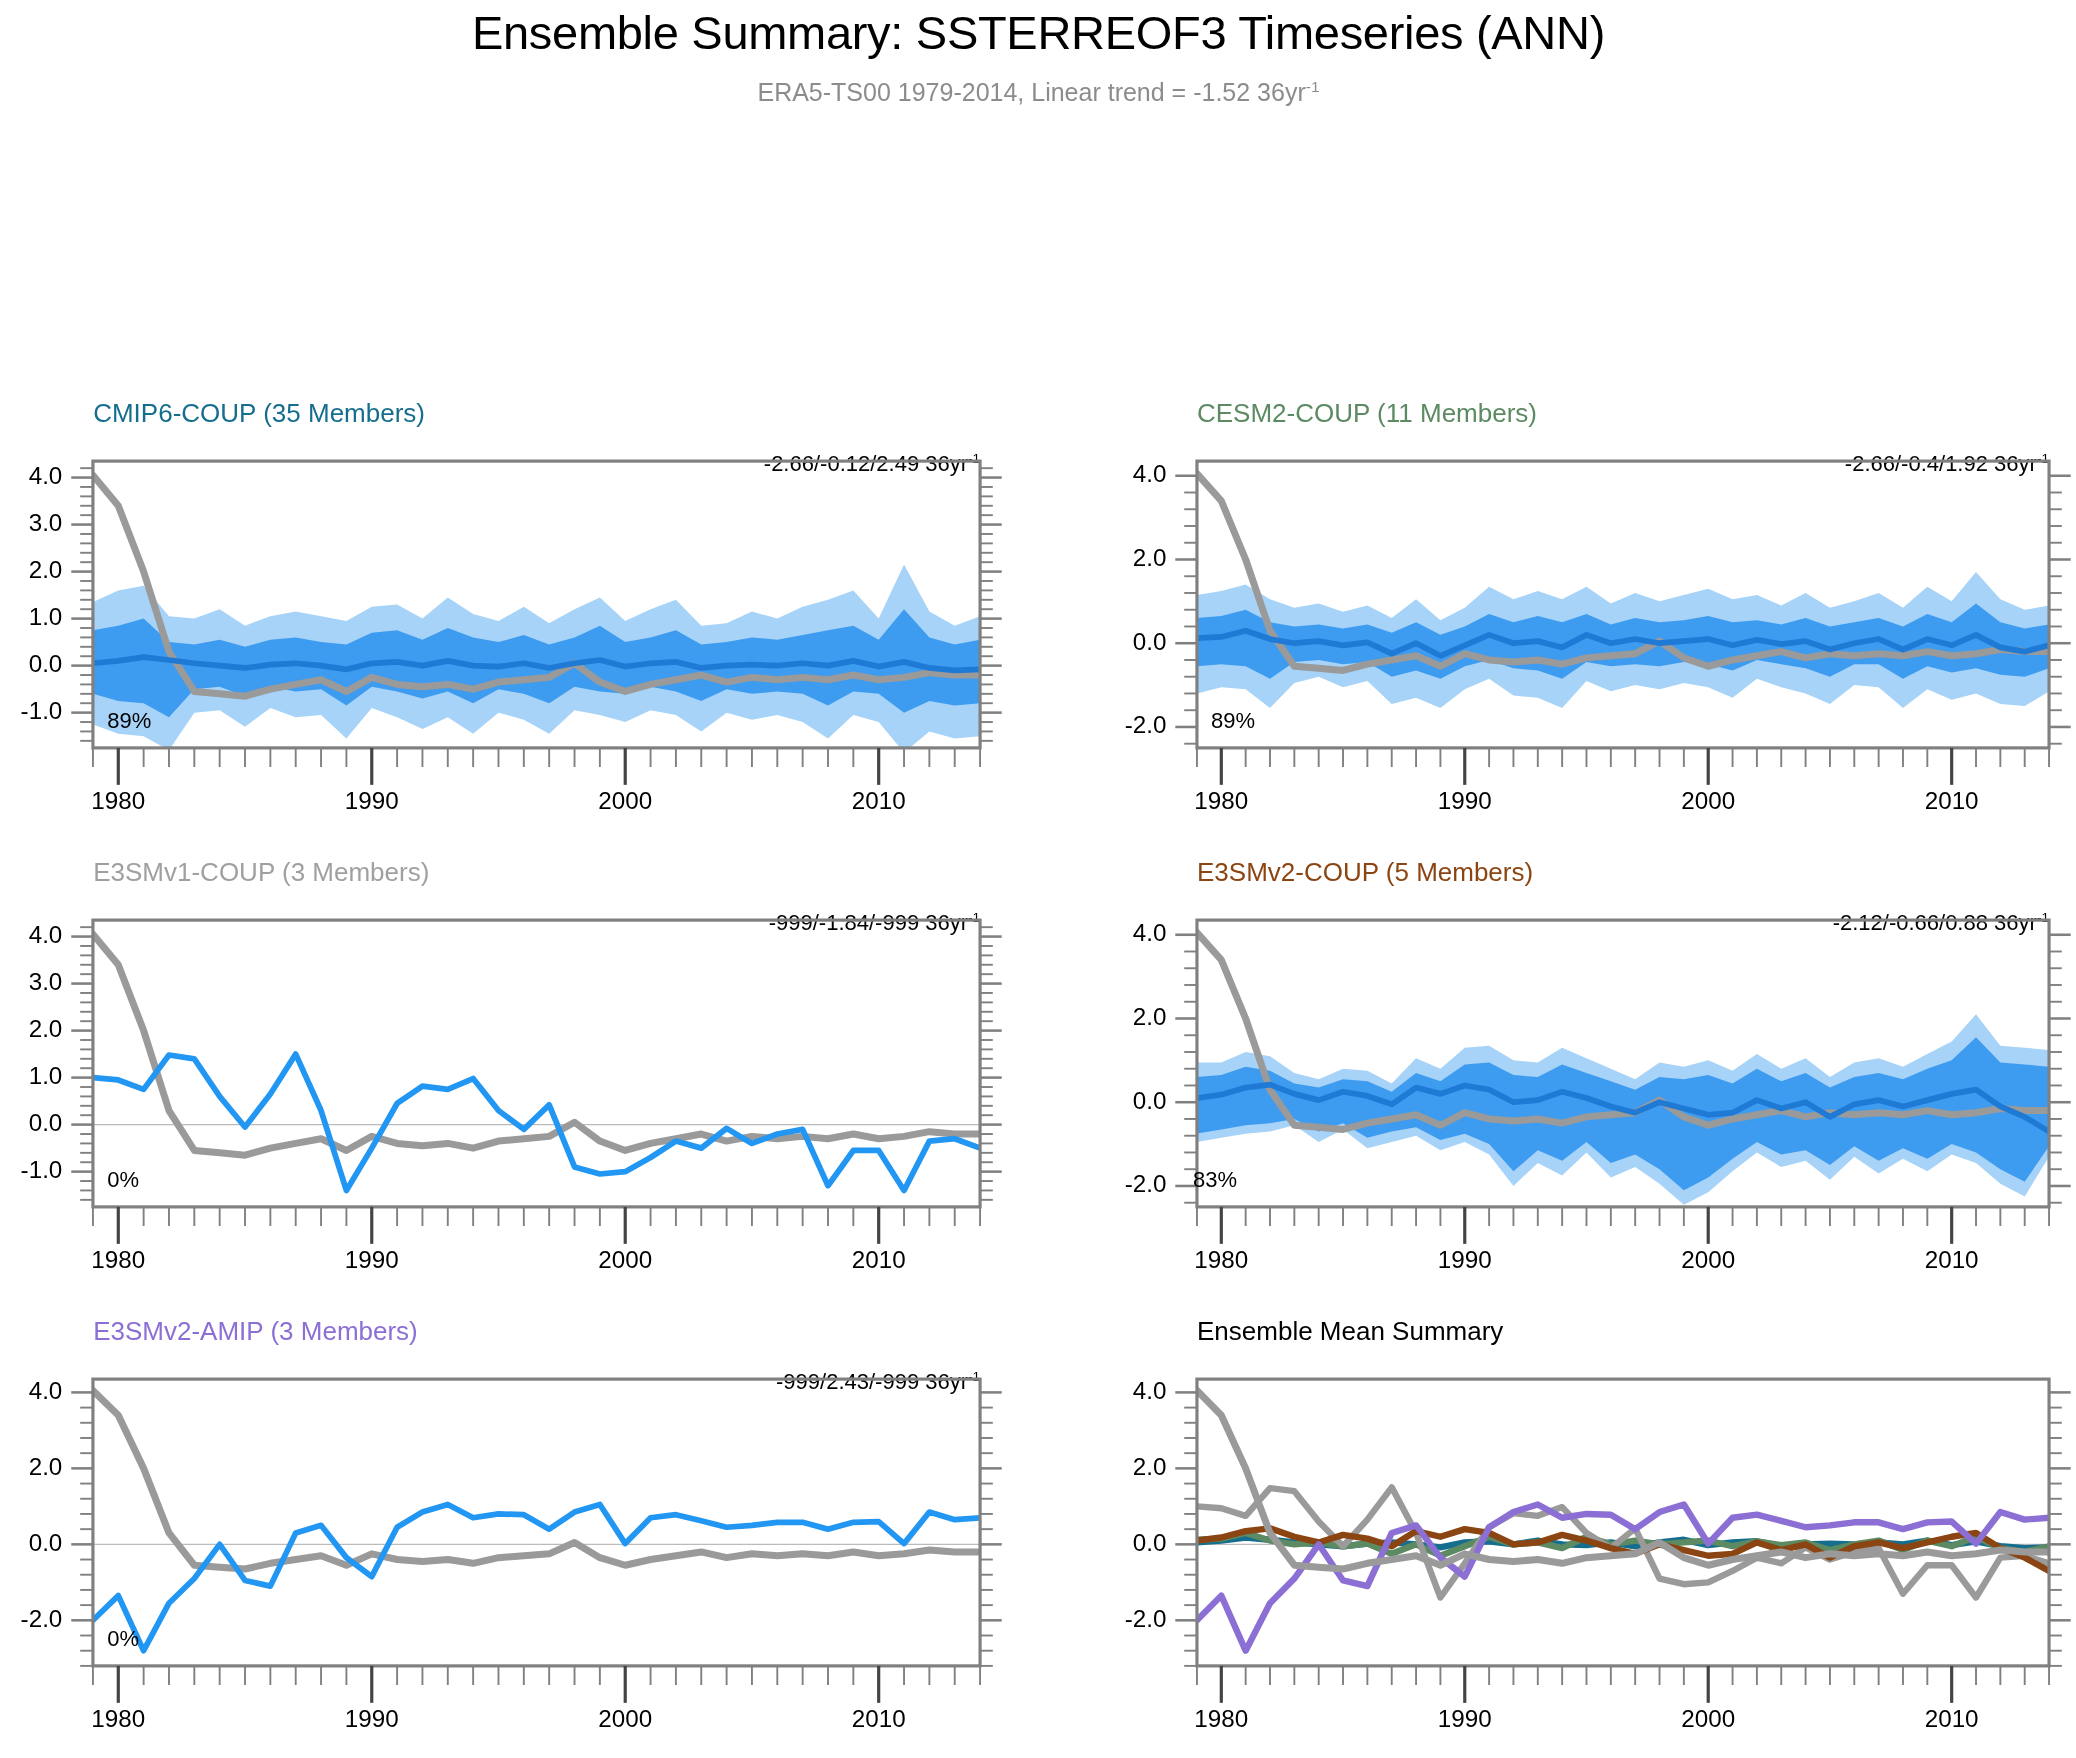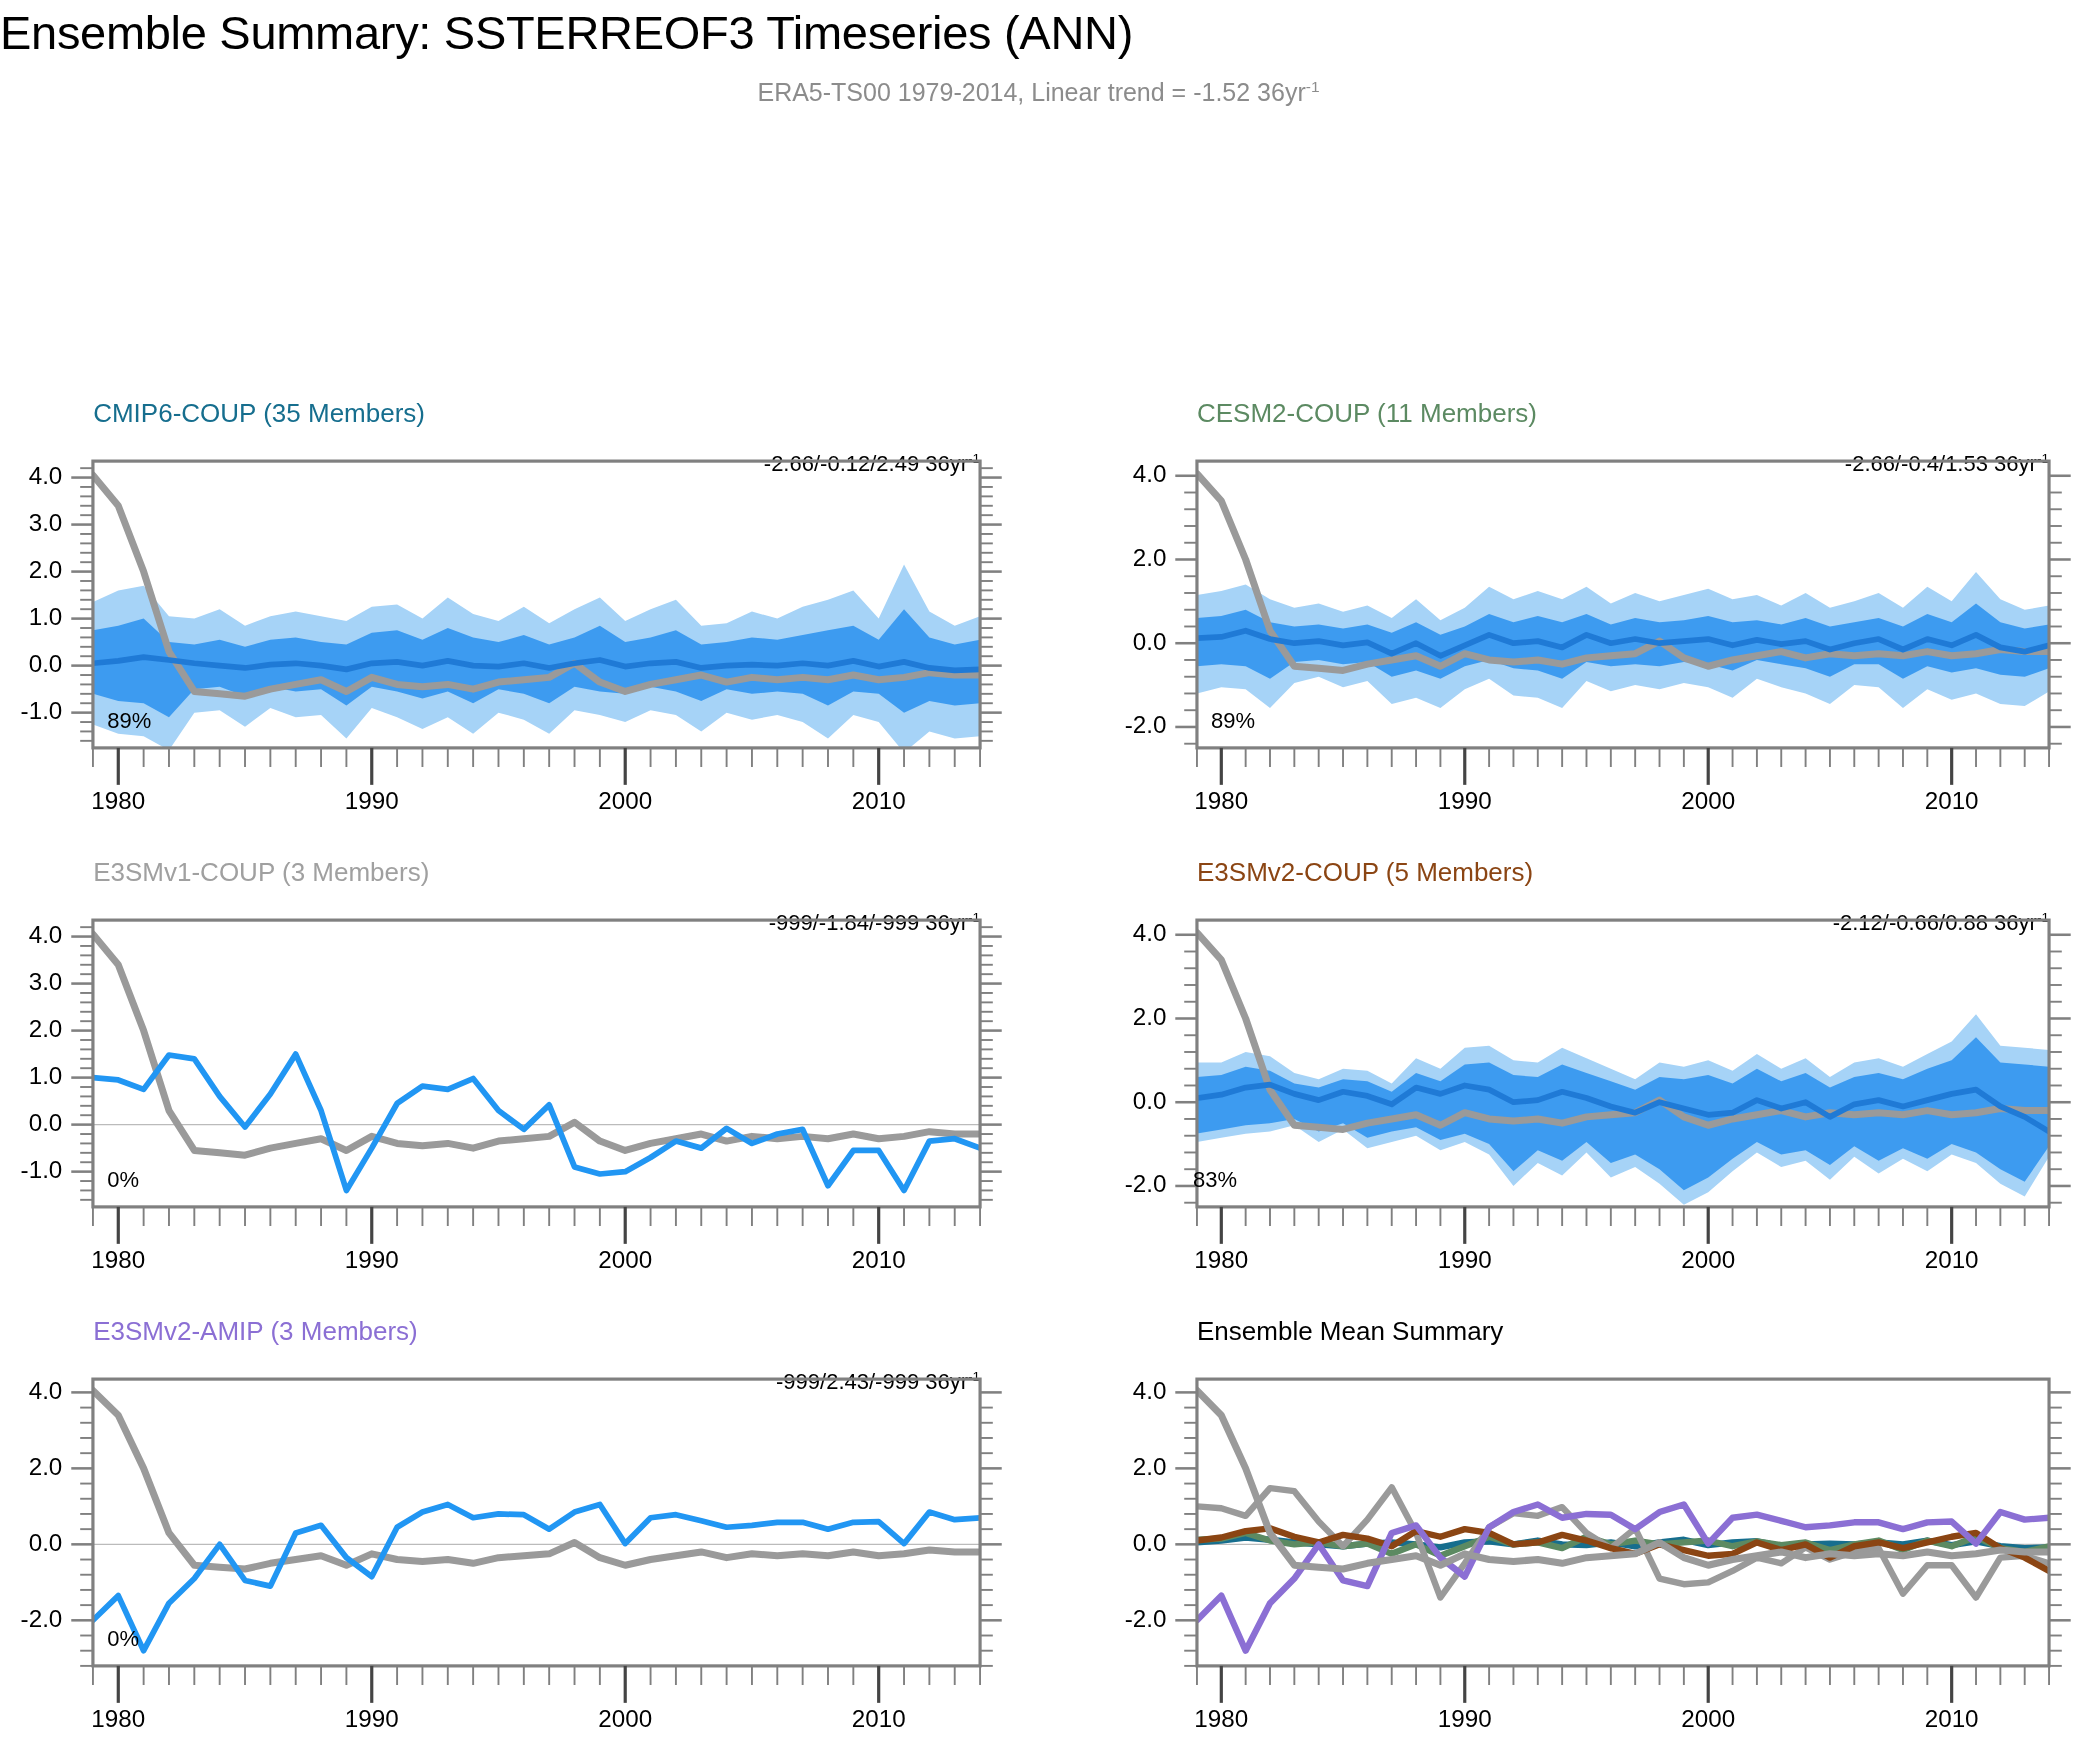--- a/index.html
+++ b/index.html
@@ -11,21 +11,21 @@
   }
   #root {
     position: relative;
     width: 2077px; height: 1758px;
     background: #ffffff;
     overflow: hidden;
   }
   #fig-title {
     position: absolute;
     top: 5.1px; left: 0; width: 2077px;
-    text-align: left;
+    text-align: center;
     font-size: 47px;
     font-weight: 400;
     color: #000000;
     letter-spacing: -0.3px;
     white-space: nowrap;
   }
   #fig-subtitle {
     position: absolute;
     top: 78px; left: 0; width: 2077px;
     text-align: center;
@@ -196,21 +196,21 @@
           <text x="1362.9142857142856" y="628" class="axis-text xlab">2010</text>
           <line x1="1402.6857142857143" y1="560" x2="1402.6857142857143" y2="590" stroke="#808080" stroke-width="3"></line>
           <line x1="1442.4571428571428" y1="560" x2="1442.4571428571428" y2="590" stroke="#808080" stroke-width="3"></line>
           <line x1="1482.2285714285715" y1="560" x2="1482.2285714285715" y2="590" stroke="#808080" stroke-width="3"></line>
           <line x1="1522" y1="560" x2="1522" y2="590" stroke="#808080" stroke-width="3"></line>
         </svg>
         <div class="pct-label" style="left: 97px; top: 319px;">89%</div>
       </div>
       <div class="panel" style="left: 1114px; top: 391px; width: 953px; height: 427px;">
         <div class="panel-title" style="left: 83px; top: 9px; color: rgb(92, 138, 98);">CESM2-COUP (11 Members)</div>
-        <div class="panel-stat" style="right: 18px; top: 14px;"><span>-2.66/-0.4/1.53 36yr</span><sup>-1</sup></div>
+        <div class="panel-stat" style="right: 18px; top: 14px;"><span>-2.66/-0.4/1.92 36yr</span><sup>-1</sup></div>
         <svg width="953" height="427" style="position: absolute; left: 0px; top: 0px;" viewBox="0 0 1495 670">
           <defs>
             <clipPath id="clip-cesm2-coup">
               <rect x="130" y="110" width="1337" height="450"></rect>
             </clipPath>
           </defs>
           <g clip-path="url(#clip-cesm2-coup)">
             <line x1="130" y1="395.7664233576642" x2="1467" y2="395.7664233576642" stroke="#bbbbbb" stroke-width="2"></line>
             <path d="M130 320.2189781021898L168.2 313.6496350364963L206.39999999999998 303.7956204379562L244.6 326.7883211678832L282.79999999999995 339.92700729927003L321 333.35766423357666L359.2 346.4963503649635L397.40000000000003 336.64233576642334L435.59999999999997 356.35036496350364L473.79999999999995 326.7883211678832L512 359.6350364963504L550.2 339.92700729927003L588.4 307.08029197080293L626.6 326.7883211678832L664.8000000000001 313.6496350364963L703 326.7883211678832L741.1999999999999 307.08029197080293L779.4 333.35766423357666L817.5999999999999 316.93430656934305L855.8 330.0729927007299L894 320.2189781021898L932.1999999999999 310.3649635036496L970.4 326.7883211678832L1008.6 320.2189781021898L1046.8 336.64233576642334L1085 316.93430656934305L1123.2 339.92700729927003L1161.4 330.0729927007299L1199.6000000000001 316.93430656934305L1237.8000000000002 339.92700729927003L1276 307.08029197080293L1314.2 330.0729927007299L1352.3999999999999 284.0875912408759L1390.6 326.7883211678832L1428.8 343.21167883211683L1467 336.64233576642334L1467 471.3138686131387L1428.8 494.3065693430657L1390.6 491.02189781021895L1352.3999999999999 474.5985401459854L1314.2 484.4525547445255L1276 468.0291970802919L1237.8000000000002 497.5912408759124L1199.6000000000001 464.7445255474452L1161.4 461.45985401459853L1123.2 491.02189781021895L1085 474.5985401459854L1046.8 464.7445255474452L1008.6 451.60583941605836L970.4 481.1678832116788L932.1999999999999 464.7445255474452L894 458.17518248175185L855.8 468.0291970802919L817.5999999999999 461.45985401459853L779.4 471.3138686131387L741.1999999999999 454.89051094890516L703 497.5912408759124L664.8000000000001 481.1678832116788L626.6 477.88321167883214L588.4 451.60583941605836L550.2 468.0291970802919L512 497.5912408759124L473.79999999999995 481.1678832116788L435.59999999999997 491.02189781021895L397.40000000000003 454.89051094890516L359.2 464.7445255474452L321 448.3211678832117L282.79999999999995 458.17518248175185L244.6 497.5912408759124L206.39999999999998 468.0291970802919L168.2 464.7445255474452L130 474.5985401459854Z" fill="#a6d3f7" stroke="none"></path>
             <path d="M130 356.35036496350364L168.2 353.06569343065695L206.39999999999998 343.21167883211683L244.6 362.91970802919707L282.79999999999995 369.4890510948905L321 366.20437956204375L359.2 372.7737226277372L397.40000000000003 366.20437956204375L435.59999999999997 379.3430656934306L473.79999999999995 362.91970802919707L512 382.62773722627736L550.2 369.4890510948905L588.4 349.7810218978102L626.6 362.91970802919707L664.8000000000001 353.06569343065695L703 362.91970802919707L741.1999999999999 349.7810218978102L779.4 366.20437956204375L817.5999999999999 356.35036496350364L855.8 362.91970802919707L894 359.6350364963504L932.1999999999999 353.06569343065695L970.4 362.91970802919707L1008.6 359.6350364963504L1046.8 366.20437956204375L1085 356.35036496350364L1123.2 369.4890510948905L1161.4 362.91970802919707L1199.6000000000001 356.35036496350364L1237.8000000000002 369.4890510948905L1276 349.7810218978102L1314.2 362.91970802919707L1352.3999999999999 333.35766423357666L1390.6 362.91970802919707L1428.8 372.7737226277372L1467 366.20437956204375L1467 435.18248175182475L1428.8 448.3211678832117L1390.6 445.0364963503649L1352.3999999999999 435.18248175182475L1314.2 441.75182481751824L1276 431.8978102189781L1237.8000000000002 451.60583941605836L1199.6000000000001 428.6131386861314L1161.4 428.6131386861314L1123.2 448.3211678832117L1085 435.18248175182475L1046.8 428.6131386861314L1008.6 422.04379562043795L970.4 438.46715328467155L932.1999999999999 428.6131386861314L894 425.3284671532847L855.8 431.8978102189781L817.5999999999999 428.6131386861314L779.4 431.8978102189781L741.1999999999999 425.3284671532847L703 451.60583941605836L664.8000000000001 438.46715328467155L626.6 435.18248175182475L588.4 422.04379562043795L550.2 431.8978102189781L512 451.60583941605836L473.79999999999995 438.46715328467155L435.59999999999997 448.3211678832117L397.40000000000003 425.3284671532847L359.2 428.6131386861314L321 422.04379562043795L282.79999999999995 425.3284671532847L244.6 451.60583941605836L206.39999999999998 431.8978102189781L168.2 428.6131386861314L130 431.8978102189781Z" fill="#3d9bf0" stroke="none"></path>

